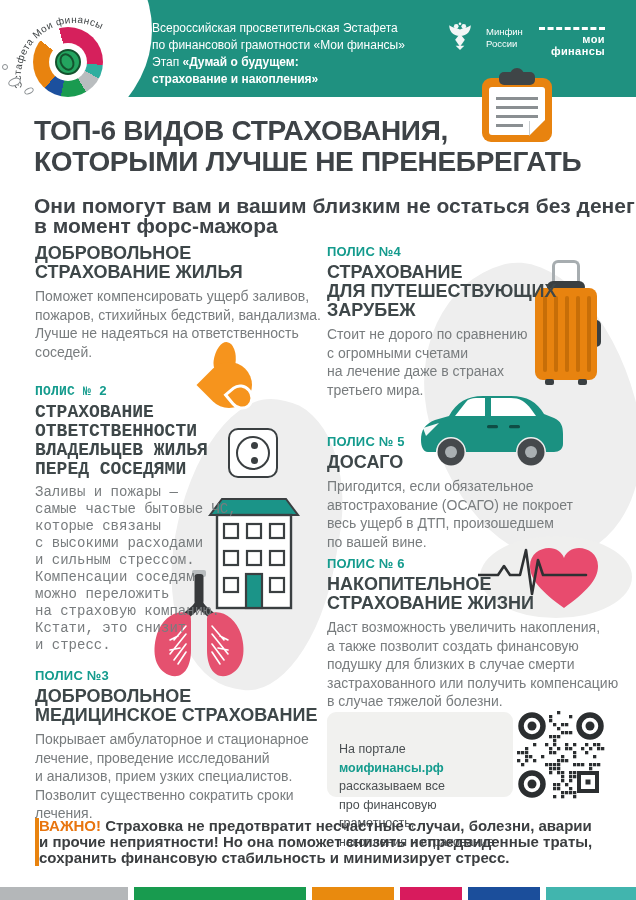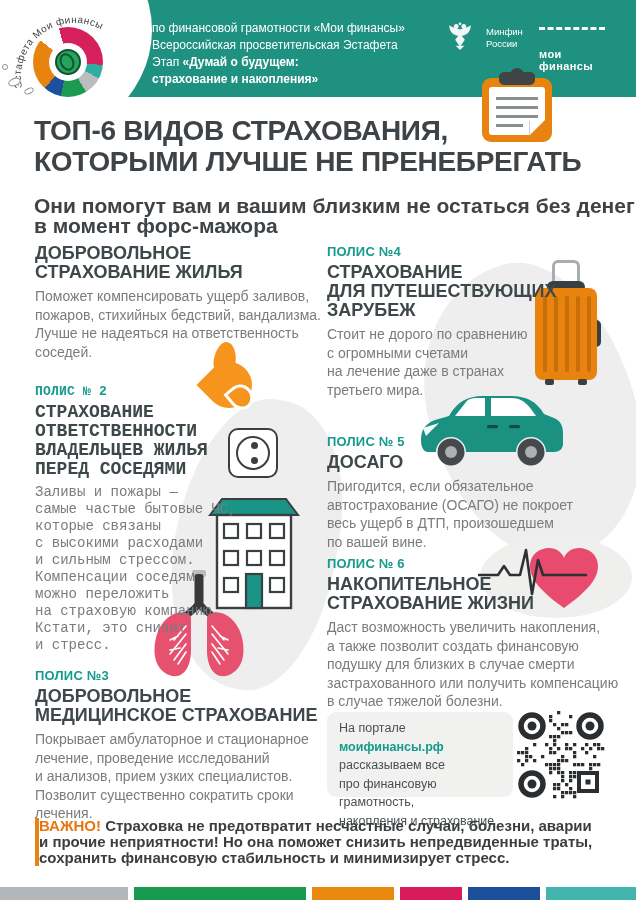--- a/index.html
+++ b/index.html
@@ -19,21 +19,21 @@
     background:conic-gradient(from 0deg,#d6205c 0deg 95deg,#2fae9f 95deg 118deg,#b9bdbf 118deg 149deg,#1a9b50 149deg 192deg,#1c509e 192deg 222deg,#e8830f 222deg 308deg,#ffffff 308deg 345deg,#d6205c 345deg 360deg);}
   .logo-hole{ position:absolute; left:16px; top:16px; width:38px; height:38px; background:#fff; border-radius:50%; }
   .logo-coin{ position:absolute; left:6px; top:6px; width:26px; height:26px; background:#23a45f; border:2px solid #14522e; border-radius:50%; }
   .logo-coin-inner{ position:absolute; left:3px; top:2px; width:14px; height:18px; border:2px solid #14522e; border-radius:50%; transform:rotate(-28deg); }
   .logo-arc-text{ position:absolute; left:8px; top:2px; }
   .coin{ position:absolute; border:1.5px solid #8a8f92; background:#fff; border-radius:50%; }
   .minfin{ position:absolute; left:448px; top:22px; }
   .minfin-text{ position:absolute; left:486px; top:26px; color:#fff; font-size:9.5px; line-height:12px; white-space:pre-line; }
   .mf-logo{ position:absolute; left:539px; top:27px; width:66px; }
   .mf-dash{ border-top:3px dashed #fff; width:66px; }
-  .mf-text{ margin-top:18px; color:#fff; font-weight:bold; font-size:11px; letter-spacing:.4px; }
+  .mf-text{ margin-top:3px; color:#fff; font-weight:bold; font-size:11px; letter-spacing:.4px;text-align:right; }
   
   .clipboard{ position:absolute; left:482px; top:78px; width:70px; height:64px; background:#e8830f; border-radius:9px; }
   .clip-knob{ position:absolute; left:28px; top:-10px; width:14px; height:14px; background:#3f4547; border-radius:50%; }
   .clip-bar{ position:absolute; left:17px; top:-6px; width:36px; height:13px; background:#3f4547; border-radius:5px; }
   .clip-paper{ position:absolute; left:7px; top:9px; width:56px; height:48px; background:#fff; border-radius:3px; }
   .clip-line{ position:absolute; left:7px; height:2.5px; background:#8a8f92; width:42px; }
   .fold-o{ position:absolute; right:0; bottom:0; width:0; height:0; border-bottom:15px solid #e8830f; border-left:15px solid transparent; }
   .fold-w{ position:absolute; right:0; bottom:0; width:0; height:0; border-top:15px solid #fff; border-right:15px solid transparent; filter:drop-shadow(-1px 1px 0 #c9cdcf); }
   
   .title{ position:absolute; left:34px; top:115px; font-size:28px; line-height:31px; font-weight:bold; color:#3e4347; white-space:pre-line; letter-spacing:-.3px;}
@@ -51,21 +51,21 @@
   .blob-heart{ left:480px; top:536px; width:152px; height:82px; border-radius:50%; background:#efefee; }
   
   .flame-main{ position:absolute; left:206px; top:362px; width:46px; height:46px; background:#f6941d; border-radius:0 55% 55% 55%; transform:rotate(-45deg); }
   .flame-tip{ position:absolute; left:214px; top:342px; width:22px; height:34px; background:#f6941d; border-radius:50% 50% 50% 50% / 60% 60% 40% 40%; transform:rotate(8deg); }
   .flame-tongue{ position:absolute; left:229px; top:384px; width:24px; height:26px; background:#f6941d; border:3px solid #fff; border-radius:0 55% 55% 55%; transform:rotate(-40deg); }
   
   .socket{ position:absolute; left:228px; top:428px; width:50px; height:50px; background:#fff; border:2px solid #3a3f41; border-radius:10px; }
   .socket-circle{ position:absolute; left:6px; top:6px; width:34px; height:34px; border:2px solid #3a3f41; border-radius:50%; }
   .socket-hole{ position:absolute; left:13px; width:7px; height:7px; background:#3a3f41; border-radius:50%; }
   
-  .qr-box{ position:absolute; left:327px; top:712px; width:186px; height:85px; background:#f1f1ef; border-radius:9px; padding:7px 0 0 12px; }
+  .qr-box{ position:absolute; left:327px; top:712px; width:186px; height:85px; background:#f1f1ef; border-radius:9px; padding:28px 0 0 12px; }
   .qr-box-line{ font-size:12.5px; line-height:18.5px; color:#4a4f52; }
   .qr-link{ color:#149b8d; font-weight:bold; }
   .qr-rest{ font-size:12.5px; line-height:18.5px; color:#4a4f52; white-space:pre-line; }
   .qr-svg{ position:absolute; left:517px; top:711px; }
   
   .important{ position:absolute; left:35px; top:818px; width:584px; border-left:4px solid #e8830f; 
     font-size:15px; line-height:16px; font-weight:bold; color:#3b3e40; white-space:pre-line; }
   .imp-label{ color:#e8750f; }
   
   .bars{ position:absolute; left:0; top:887px; width:636px; height:13px; }
@@ -74,22 +74,22 @@
   .abs{ position:absolute; }
 </style>
 </head>
 <body>
 
 <div class="poster">
 
   <div class="header">
     <div class="header-blob"></div>
     <div class="hdr-text">
+      <div>Всероссийская просветительская Эстафета</div>
       <div>по финансовой грамотности «Мои финансы»</div>
-      <div>Всероссийская просветительская Эстафета</div>
       <div><span>Этап </span><b>«Думай о будущем:</b></div>
       <div><b>страхование и накопления»</b></div>
     </div>
 
     <div class="logo-ring">
       <div class="logo-hole">
         <div class="logo-coin">
           <div class="logo-coin-inner"></div>
         </div>
       </div>

